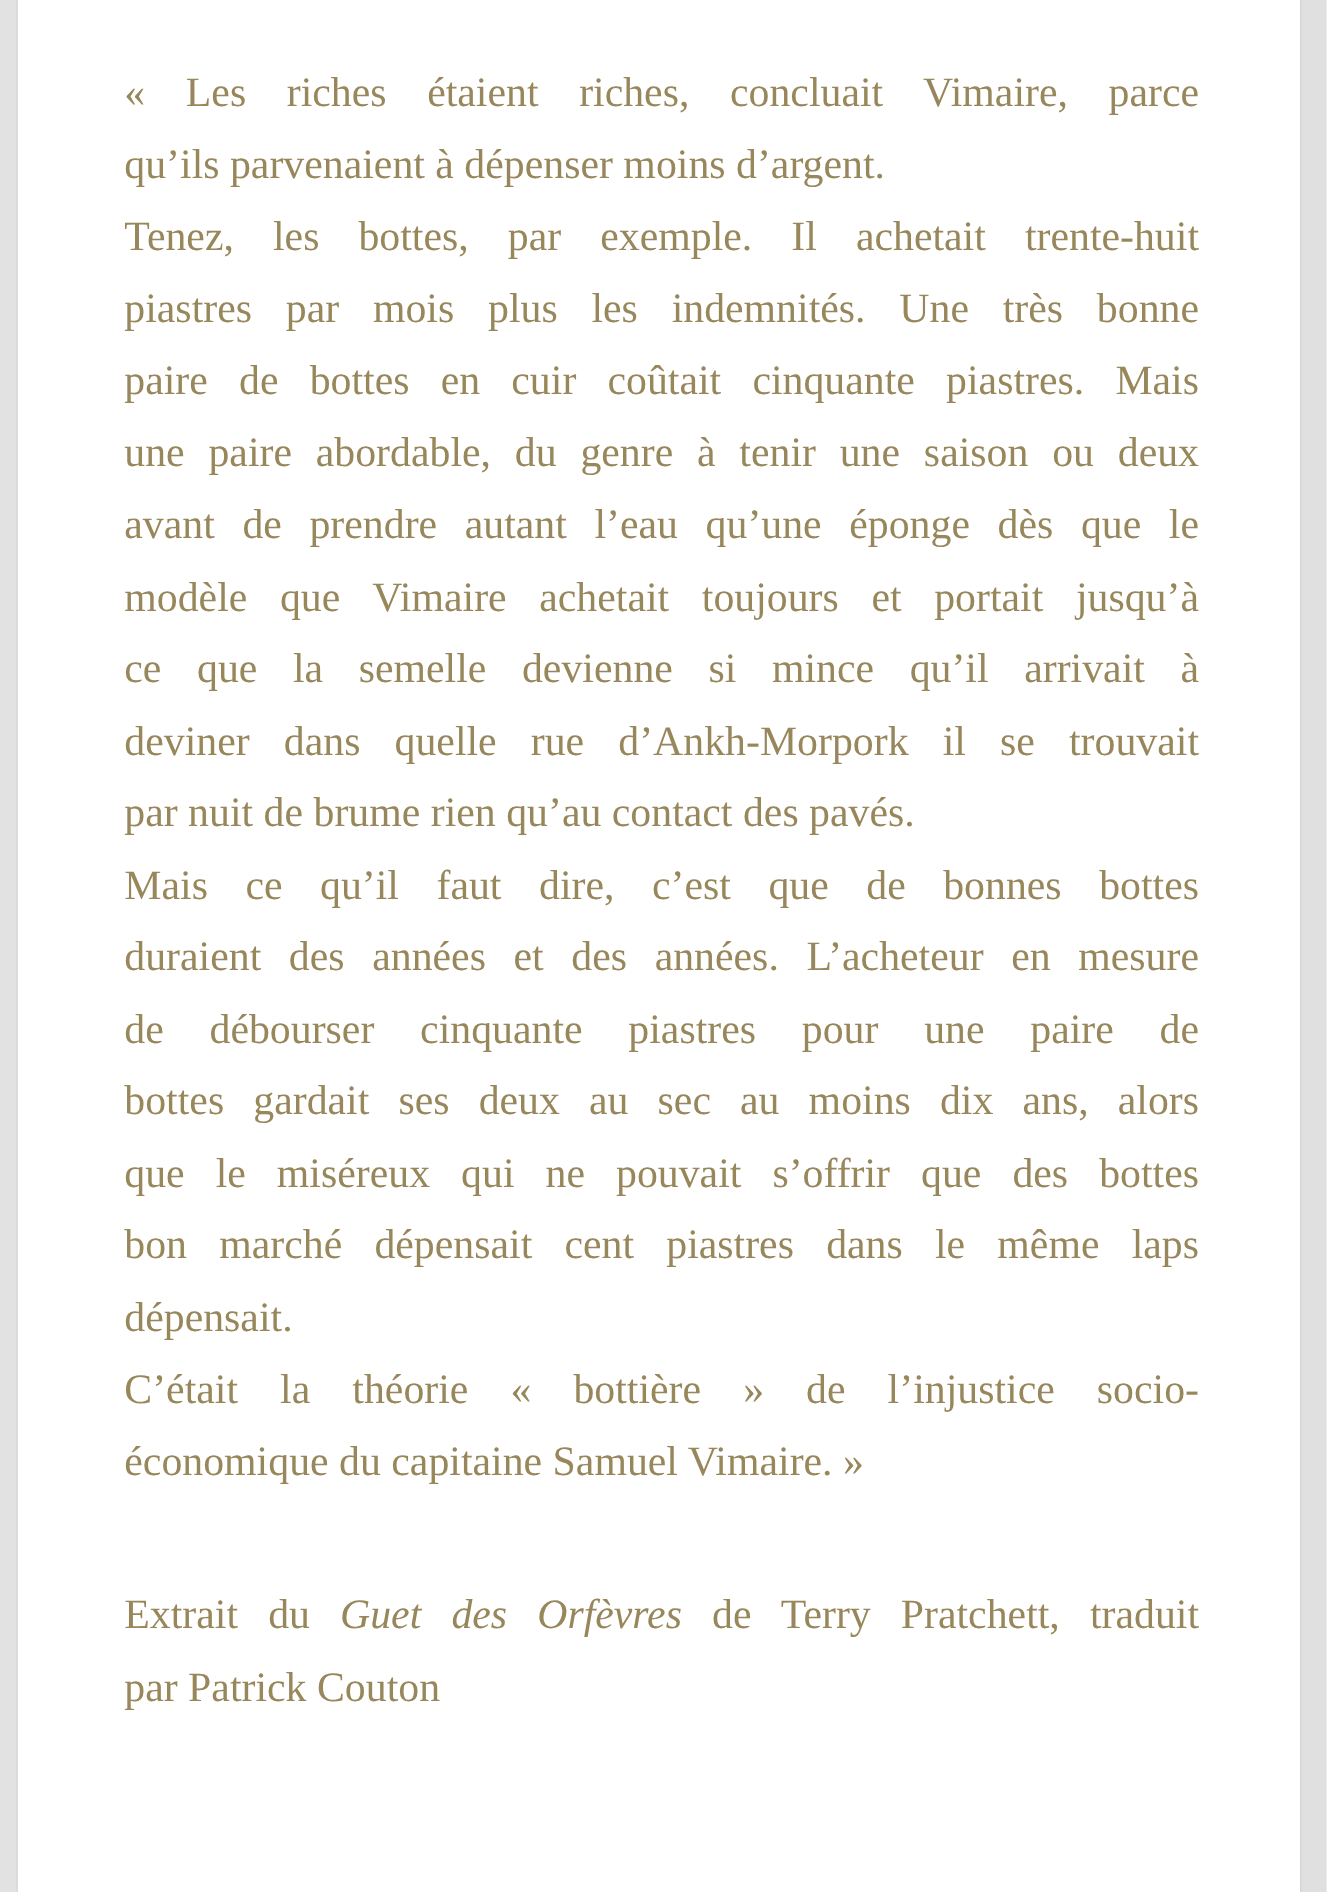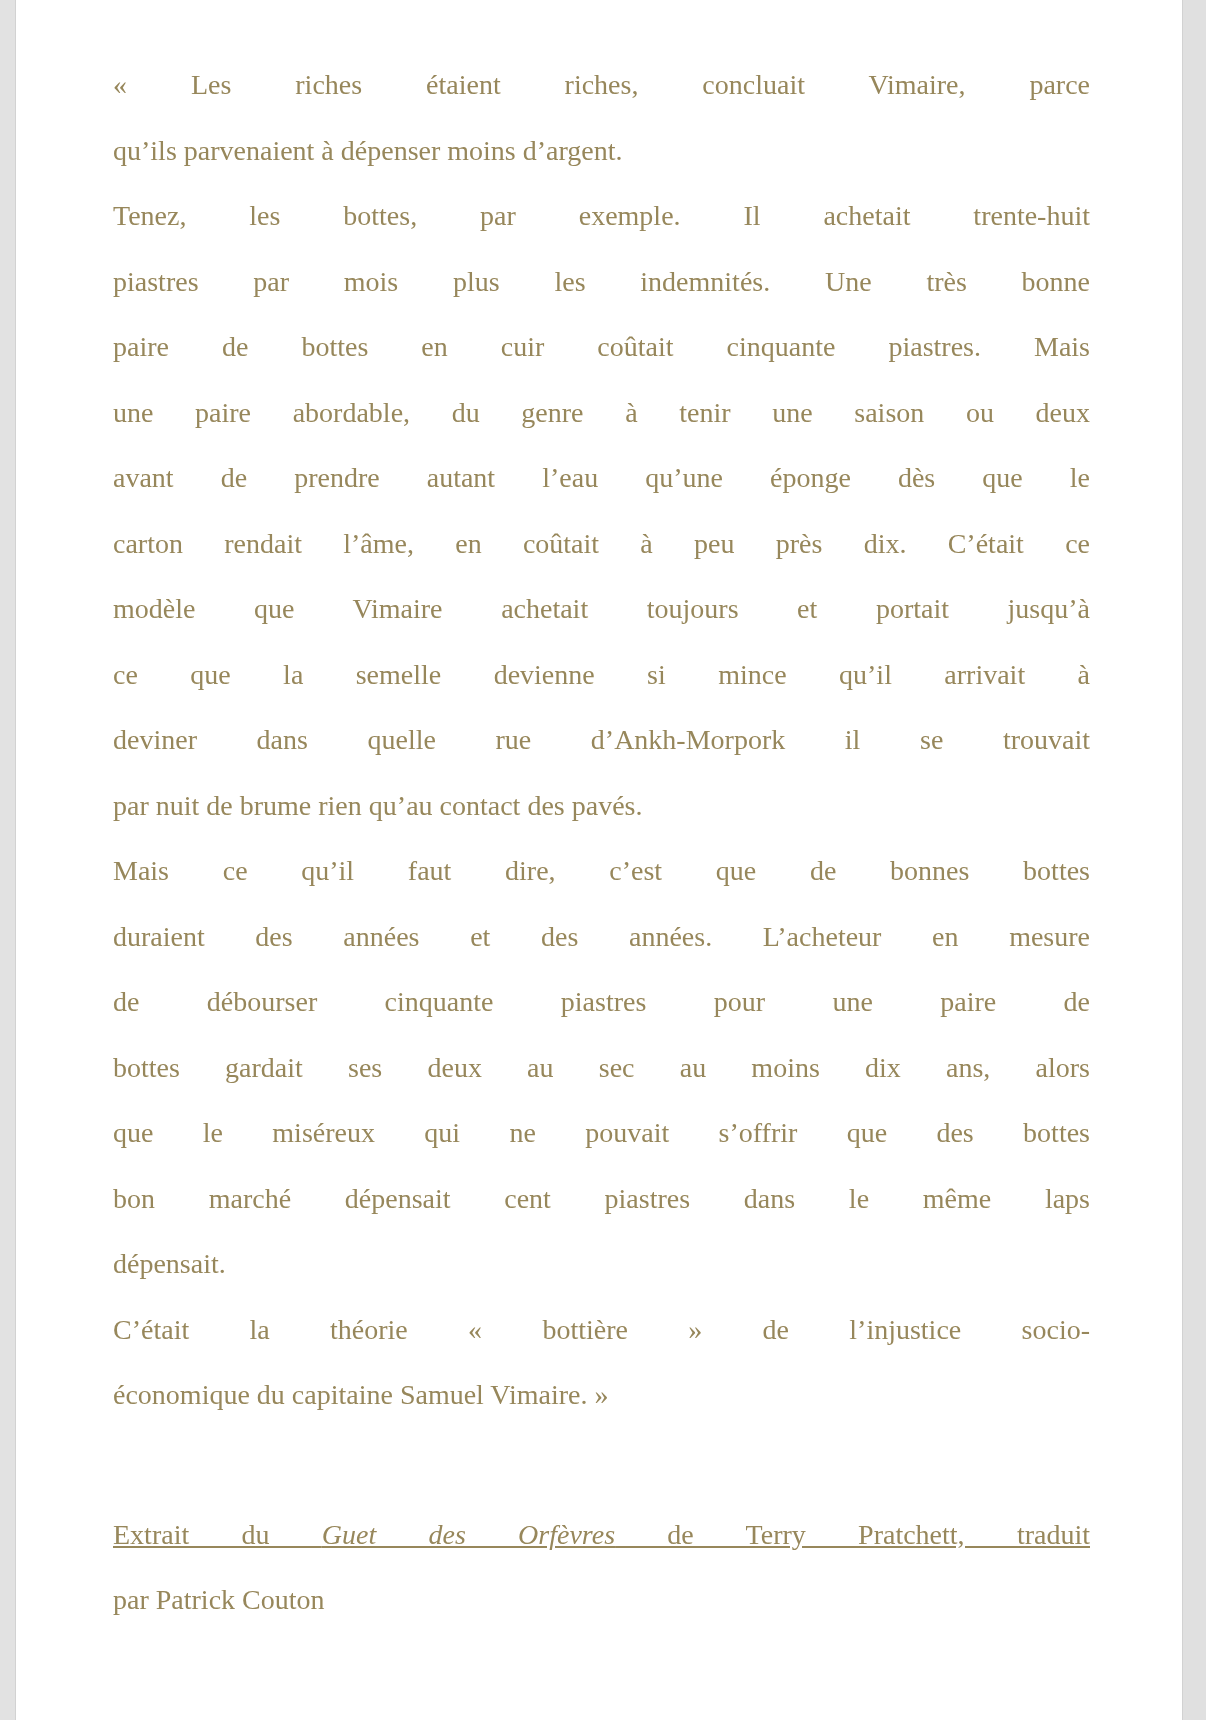--- a/index.html
+++ b/index.html
@@ -26,21 +26,21 @@
     right: 0; top: 0; bottom: 0;
     width: 23px;
     background: #e0e0e0;
     border-left: 1px solid #d2d2d2;
   }
   .text-block {
     position: absolute;
     left: 113px;
     top: 52px;
     width: 977px;
-    font-size: 28px;
+    font-size: 38px;
     line-height: 65.5px;
     color: #97875b;
     -webkit-font-smoothing: antialiased;
   }
   .paragraph {
     margin: 0;
     padding: 0;
   }
   .line {
     text-align: justify;
@@ -49,21 +49,20 @@
   .line.para-end {
     text-align: left;
     text-align-last: left;
   }
   .attribution {
     margin-top: 74px;
   }
   .attribution .line-rich {
     text-align: justify;
     text-align-last: justify;
-    text-decoration: underline;
   }
   .attribution .line.para-end {
     text-align: center;
     text-align-last: left;
   }
   .italic {
     font-style: italic;
   }
 </style>
 </head>
@@ -77,21 +76,20 @@
       <div class="paragraph">
         <div class="line">« Les riches étaient riches, concluait Vimaire, parce</div>
         <div class="line para-end">qu’ils parvenaient à dépenser moins d’argent.</div>
       </div>
       <div class="paragraph">
         <div class="line">Tenez, les bottes, par exemple. Il achetait trente-huit</div>
         <div class="line">piastres par mois plus les indemnités. Une très bonne</div>
         <div class="line">paire de bottes en cuir coûtait cinquante piastres. Mais</div>
         <div class="line">une paire abordable, du genre à tenir une saison ou deux</div>
         <div class="line">avant de prendre autant l’eau qu’une éponge dès que le</div>
-        <div class="line">carton rendait l’âme, en coûtait à peu près dix. C’était ce</div>
         <div class="line">modèle que Vimaire achetait toujours et portait jusqu’à</div>
         <div class="line">ce que la semelle devienne si mince qu’il arrivait à</div>
         <div class="line">deviner dans quelle rue d’Ankh-Morpork il se trouvait</div>
         <div class="line para-end">par nuit de brume rien qu’au contact des pavés.</div>
       </div>
       <div class="paragraph">
         <div class="line">Mais ce qu’il faut dire, c’est que de bonnes bottes</div>
         <div class="line">duraient des années et des années. L’acheteur en mesure</div>
         <div class="line">de débourser cinquante piastres pour une paire de</div>
         <div class="line">bottes gardait ses deux au sec au moins dix ans, alors</div>

